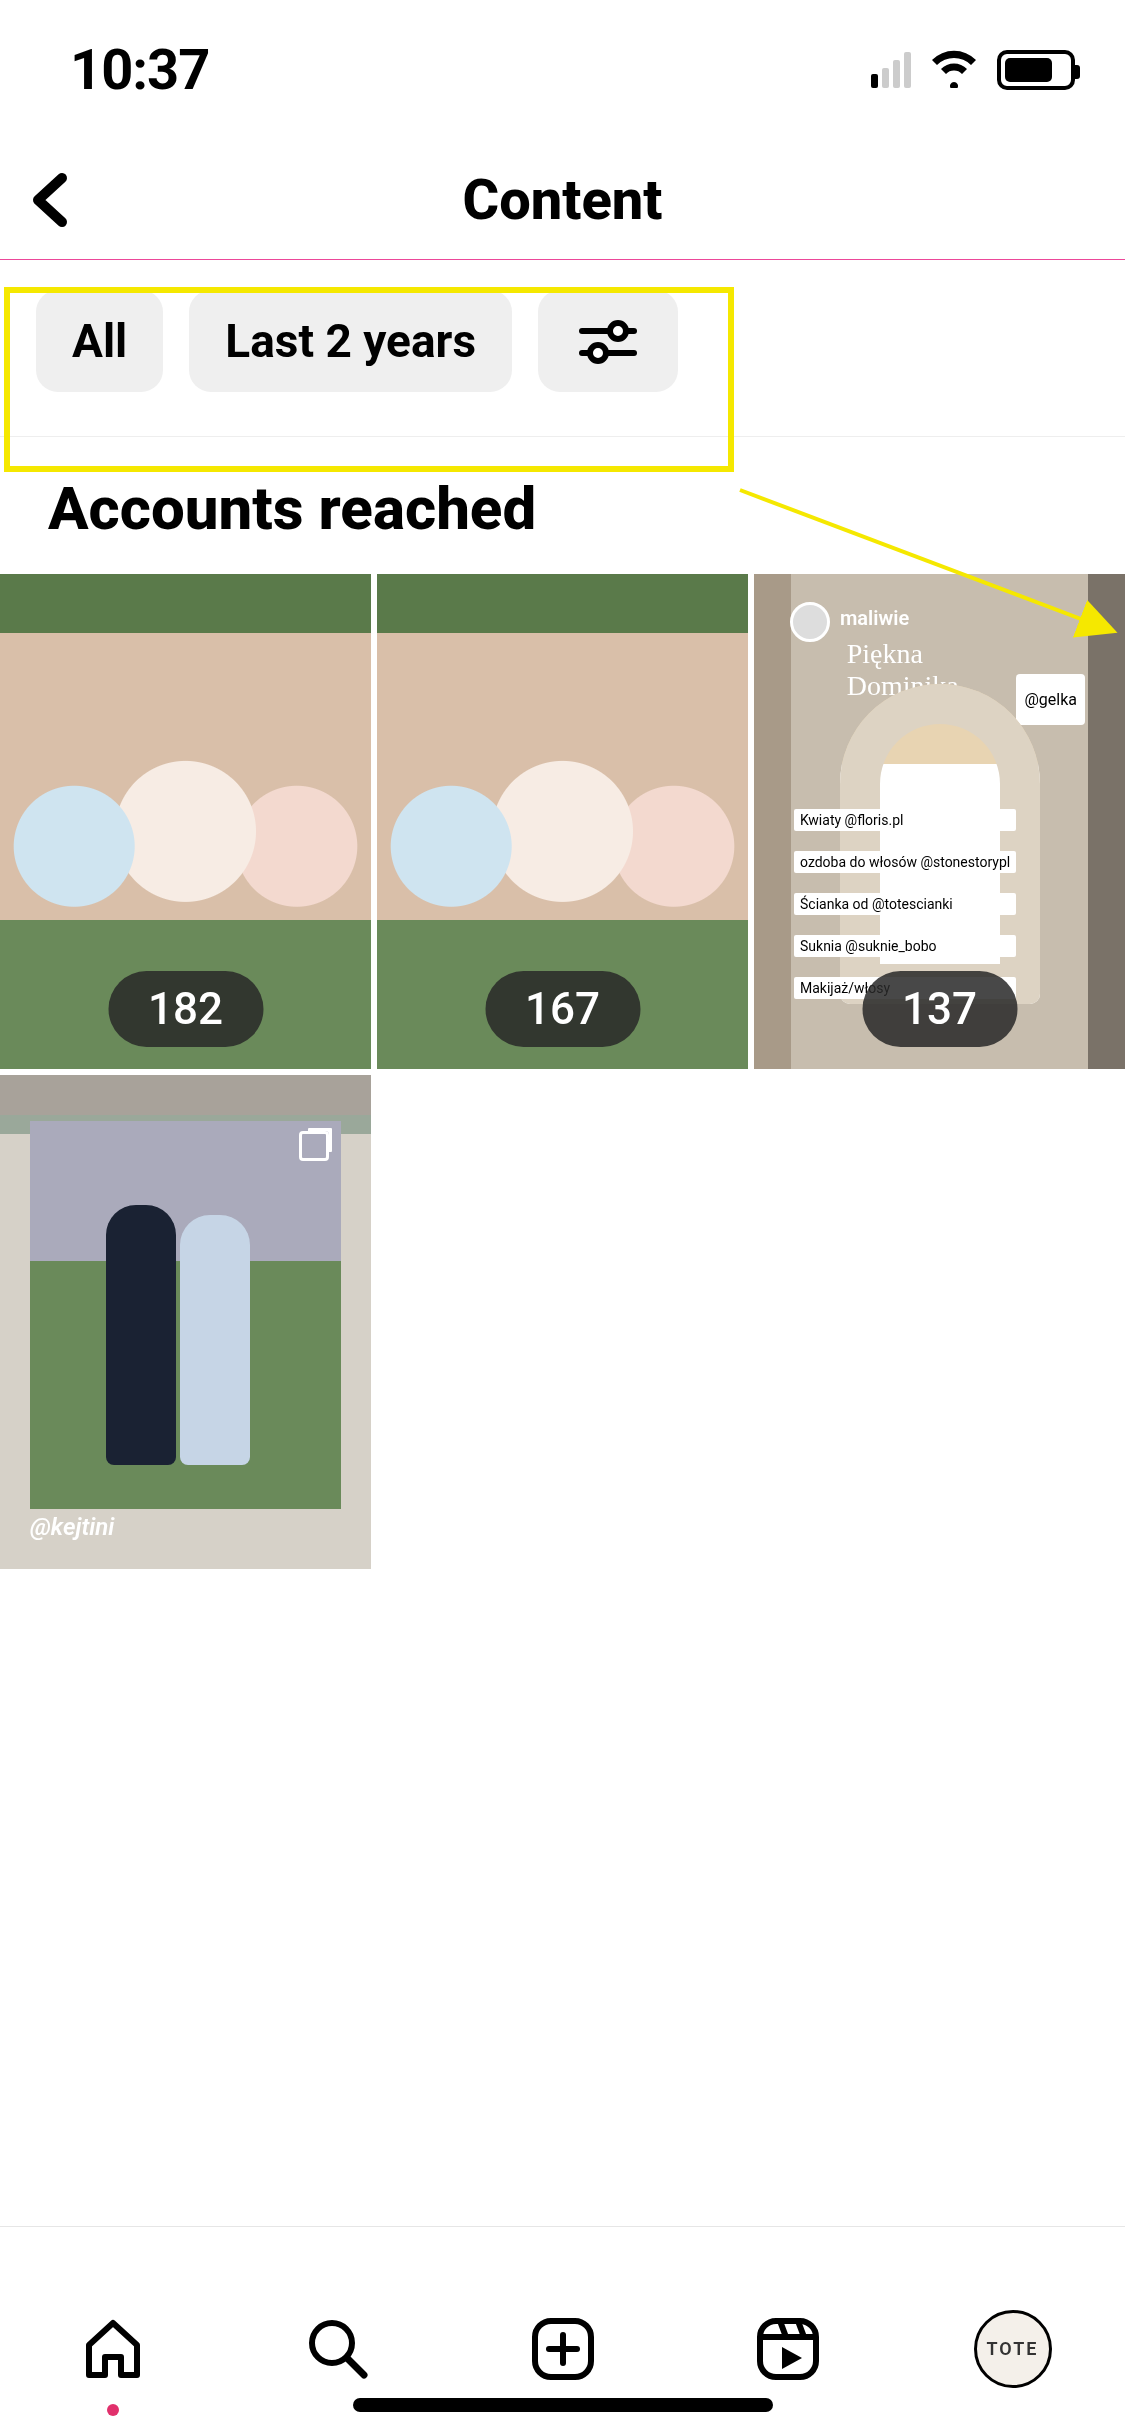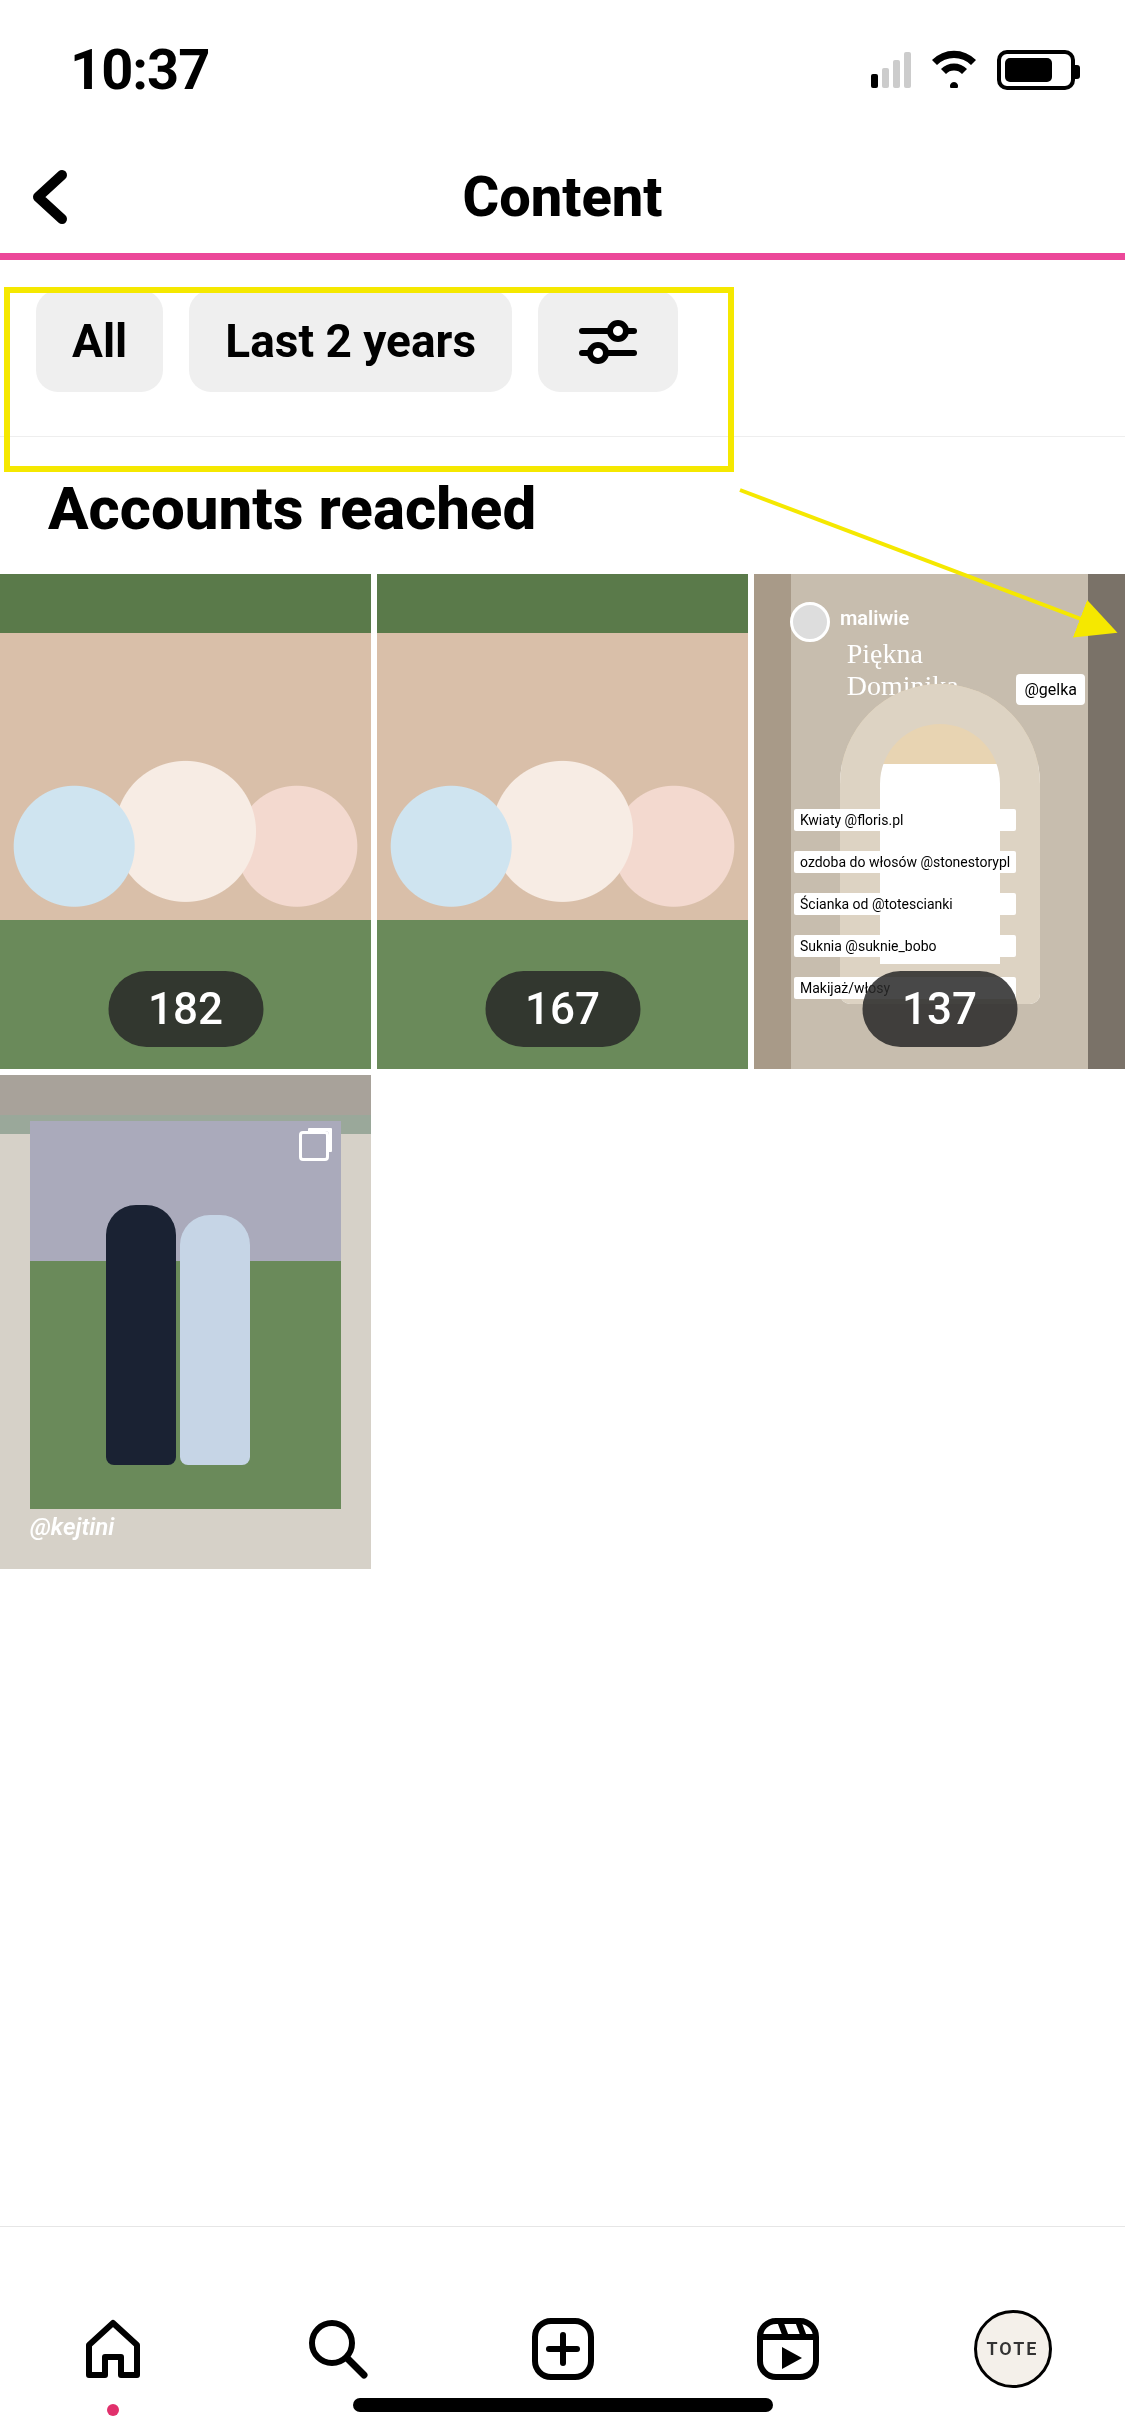--- a/index.html
+++ b/index.html
@@ -48,21 +48,21 @@
     }
     .battery-fill { width: 75%; height: 100%; background:#000; border-radius:5px; }
 
     
     .header {
       display: flex;
       align-items: center;
       justify-content: center;
       position: relative;
       height: 120px;
-      border-bottom: 7px solid #ec4899;
+      border-bottom: 1px solid #ec4899;
     }
     .back-btn {
       position: absolute;
       left: 20px;
       top: 50%;
       transform: translateY(-50%);
       width: 60px; height: 60px;
       display: flex; align-items: center; justify-content: center;
     }
     .header-title { font-size: 56px; font-weight: 800; }
@@ -156,21 +156,21 @@
     }
     .thumb3 {
       background: linear-gradient(90deg,#a89a88 0%,#a89a88 10%,#c7bdae 10%,#c7bdae 90%,#7a7268 90%);
       position: relative;
     }
     .thumb3 .story-avatar {
       position:absolute; top:28px; left:36px; width:40px; height:40px; border-radius:50%; background:#ddd; border:3px solid #fff;
     }
     .thumb3 .story-user { position:absolute; top:32px; left:86px; color:#fff; font-size:20px; font-weight:600;}
     .thumb3 .story-title { position:absolute; top:64px; left:50%; transform:translateX(-50%); color:#fff; font-size:28px; font-family: Georgia, serif;}
-    .thumb3 .story-tag { position:absolute; top:100px; right:40px; background:#fff; color:#000; font-size:16px; padding:6px 8px; border-radius:4px;}
+    .thumb3 .story-tag { position:absolute; top:100px; right:40px; background:#fff; color:#000; font-size:16px; padding:16px 8px; border-radius:4px;}
     .thumb3 .person { position:absolute; top:110px; left:50%; transform:translateX(-50%); width:200px; height:320px; background:linear-gradient(180deg,#e8d4b2 0 25%,#fff 25%); border-radius:100px 100px 10px 10px; box-shadow:0 0 0 40px #ddd3c3 inset;}
     .thumb3 .caption-lines {
       position:absolute; bottom:70px; left:40px; display:flex; flex-direction:column; gap:20px;
     }
     .thumb3 .caption-lines span{ background:#fff; color:#000; font-size:14px; padding:3px 6px; border-radius:2px; white-space:nowrap;}
 
     .thumb4 {
       background: linear-gradient(180deg,#a8a29a 0 8%, #9aa89a 8% 12%, #d6d1c8 12% 100%);
       position:relative;
     }

